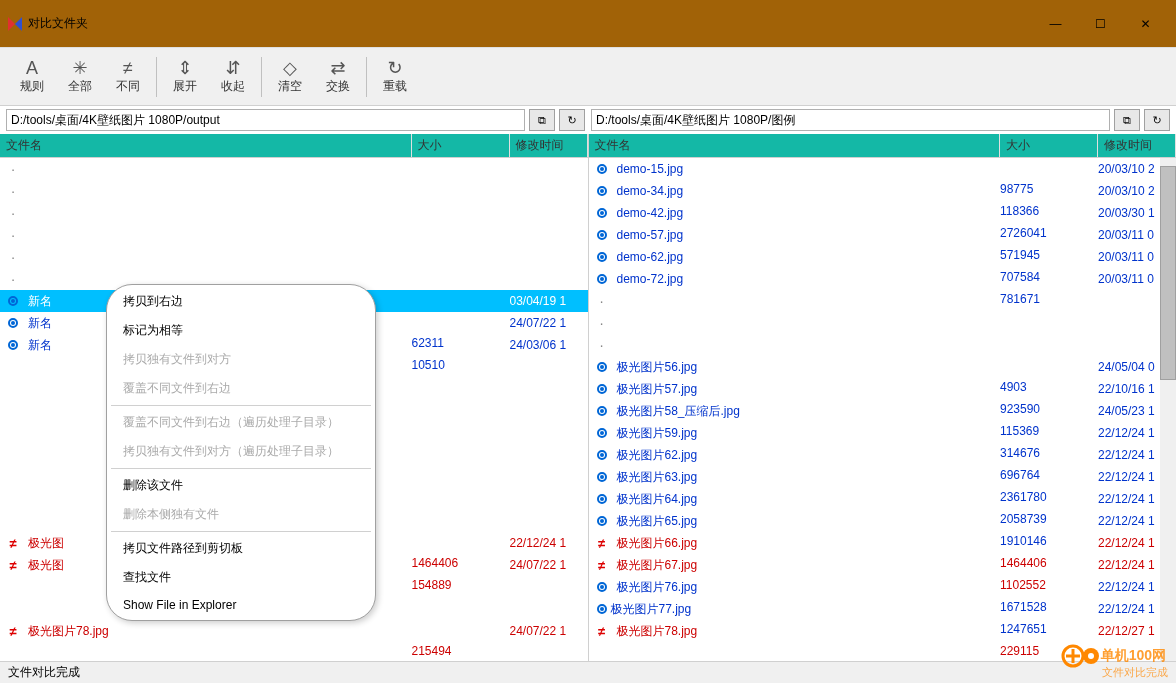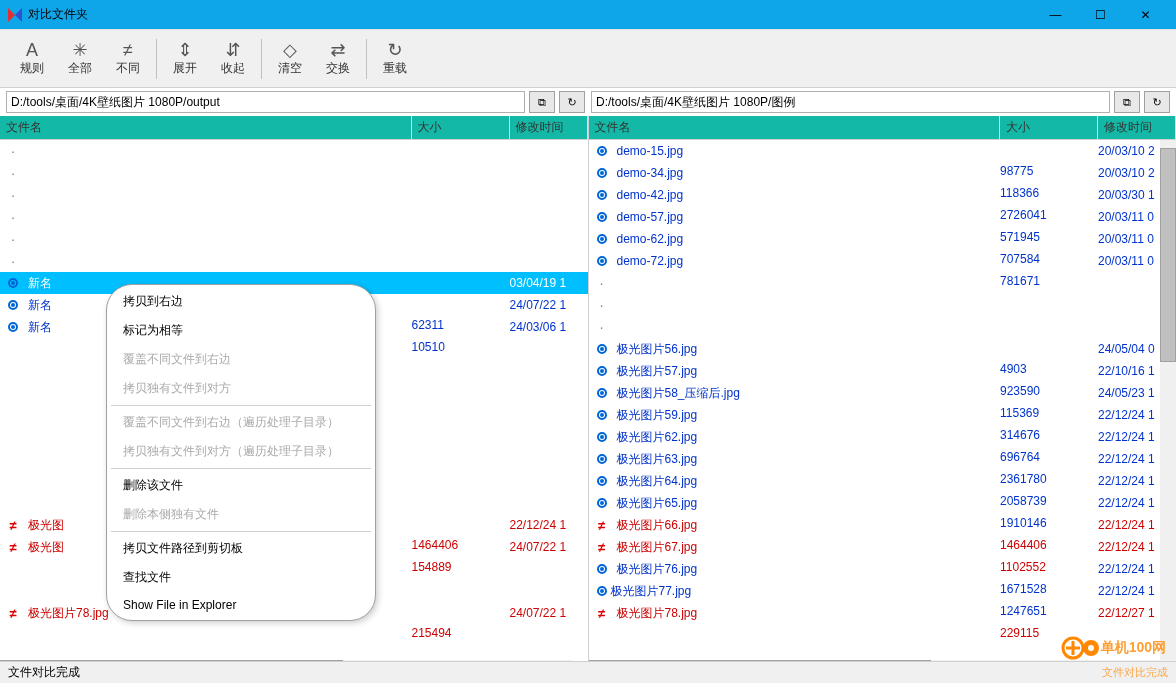--- a/index.html
+++ b/index.html
@@ -1,17 +1,17 @@
 <!DOCTYPE html>
 <html><head>
 <meta charset="utf-8">
 <style>
 * { margin: 0; padding: 0; box-sizing: border-box; font-family: "Microsoft YaHei", sans-serif; }
 body { width: 1176px; height: 683px; background: #fff; overflow: hidden; position: relative; }
-.titlebar { height: 30px; display: flex; align-items: center; padding: 0 8px; background: #0ea5e9; border-bottom: 1px solid #e0e0e0; }
+.titlebar { height: 48px; display: flex; align-items: center; padding: 0 8px; background: #a16207; border-bottom: 1px solid #e0e0e0; }
 .titlebar-icon { width: 14px; height: 14px; margin-right: 6px; }
 .title { font-size: 12px; color: #000; flex: 1; }
 .win-controls { display: flex; gap: 0; }
 .win-btn { width: 45px; height: 30px; display: flex; align-items: center; justify-content: center; font-size: 12px; cursor: pointer; }
 .toolbar { height: 58px; display: flex; align-items: center; padding: 0 8px; background: #f0f0f0; border-bottom: 1px solid #d0d0d0; gap: 0; }
 .tool-btn { display: flex; flex-direction: column; align-items: center; justify-content: center; width: 48px; height: 50px; cursor: pointer; font-size: 12px; color: #333; }
 .tool-icon { width: 20px; height: 20px; display: flex; align-items: center; justify-content: center; font-size: 18px; color: #555; }
 .tool-sep { width: 1px; height: 40px; background: #c0c0c0; margin: 0 4px; }
 .path-row { height: 28px; display: flex; align-items: center; padding: 4px 6px; gap: 6px; background: #fff; }
 .path-half { display: flex; align-items: center; flex: 1; gap: 4px; }
@@ -37,21 +37,21 @@
 .fsize { width: 98px; margin-top: 40px; }
 .ftime { width: 78px; white-space: nowrap; overflow: hidden; }
 .blue { color: #0033cc; }
 .red { color: #cc0000; }
 .context-menu { position: absolute; background: #fff; border: 1px solid #a0a0a0; box-shadow: 2px 2px 6px rgba(0,0,0,0.2); font-size: 12px; z-index: 100; min-width: 270px; padding: 2px 0; }
 .menu-item { padding: 6px 16px; cursor: pointer; color: #000; }
 .menu-item.disabled { color: #aaa; cursor: default; }
 .menu-sep { height: 1px; background: #d0d0d0; margin: 2px 4px; }
 .arrow { position: absolute; z-index: 50; pointer-events: none; }
 .statusbar { position: absolute; bottom: 0; left: 0; right: 0; height: 22px; background: #f0f0f0; border-top: 1px solid #d0d0d0; display: flex; align-items: center; padding: 0 8px; font-size: 12px; }
-.watermark { position: absolute; right: 10px; bottom: 20px; z-index: 200; display: flex; align-items: center; }
+.watermark { position: absolute; right: 10px; bottom: 12px; z-index: 200; display: flex; align-items: center; }
 .scrollbar-v { position: absolute; right: 0; top: 0; bottom: 0; width: 16px; background: #f0f0f0; }
 .scrollbar-h { position: absolute; bottom: 0; left: 0; right: 16px; height: 16px; background: #f0f0f0; }
 .scroll-thumb { background: #c0c0c0; border: 1px solid #a0a0a0; }
 </style>
 </head>
 <body>
 
 <div class="titlebar">
   <svg class="titlebar-icon" viewBox="0 0 14 14">
       <path d="M0 0 L7 7 L0 14 Z" fill="#e03030"></path>
@@ -474,22 +474,22 @@
       <div class="scrollbar-h">
           <div class="scroll-thumb" style="width:60%;height:100%;"></div>
         </div>
     </div>
   </div>
 </div>
 
 <div class="context-menu" id="ctx-menu" style="left:106px; top:284px;border-radius:26px;">
     <div class="menu-item">拷贝到右边</div>
     <div class="menu-item">标记为相等</div>
+    <div class="menu-item disabled">拷贝独有文件到对方</div>
     <div class="menu-item disabled">覆盖不同文件到右边</div>
-    <div class="menu-item disabled">拷贝独有文件到对方</div>
     <div class="menu-sep"></div>
     <div class="menu-item disabled">覆盖不同文件到右边（遍历处理子目录）</div>
     <div class="menu-item disabled">拷贝独有文件到对方（遍历处理子目录）</div>
     <div class="menu-sep"></div>
     <div class="menu-item">删除该文件</div>
     <div class="menu-item disabled">删除本侧独有文件</div>
     <div class="menu-sep"></div>
     <div class="menu-item">拷贝文件路径到剪切板</div>
     <div class="menu-item">查找文件</div>
     <div class="menu-item">Show File in Explorer</div>

